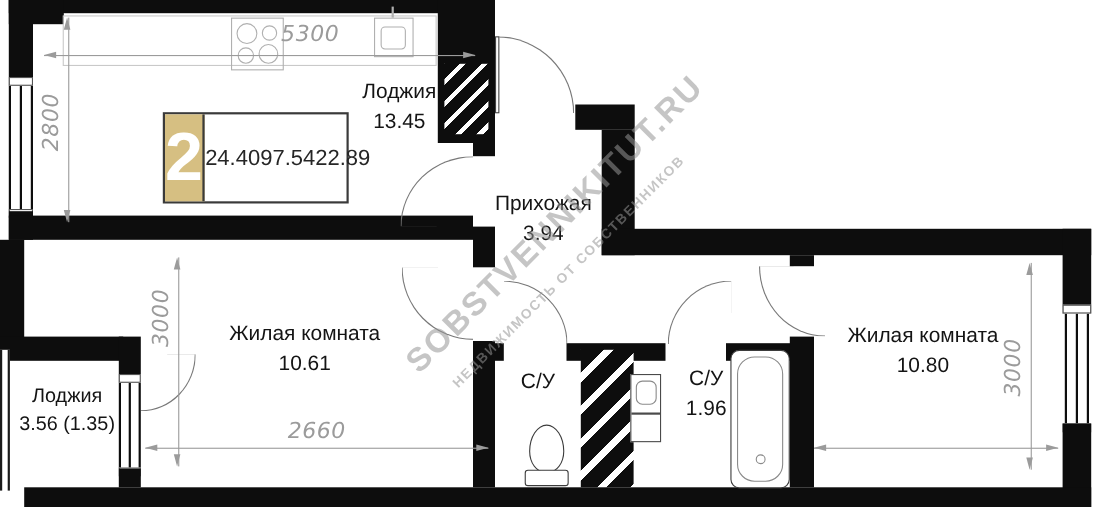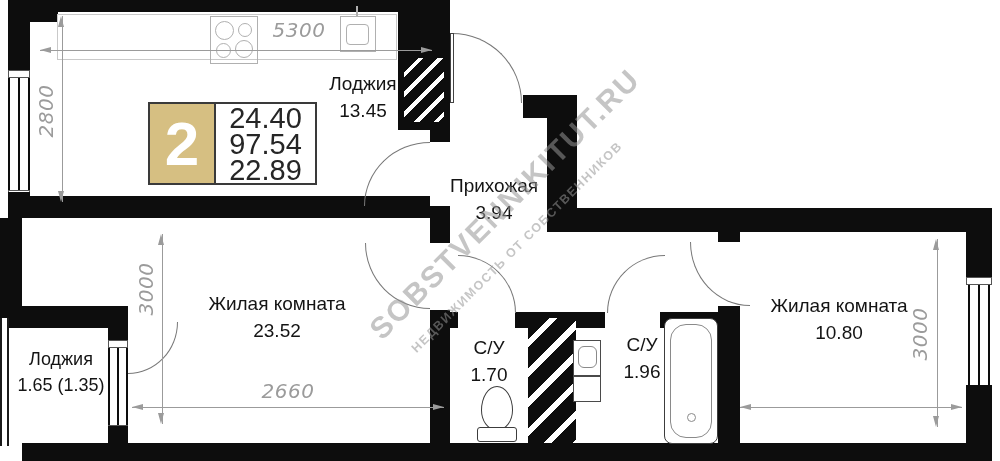--- a/index.html
+++ b/index.html
@@ -26,22 +26,22 @@
              text-align:center;letter-spacing:.5px;white-space:nowrap;}
   .rot{transform:rotate(-90deg);}
   .room-label{position:absolute;color:#141414;text-align:center;font-size:19px;line-height:27px;}
   .room-label .nm{display:block;}
   .room-label .ar{display:block;}
   
   #badge{position:absolute;left:148px;top:102px;width:169px;height:83px;border:2px solid #3a3a3a;
          box-sizing:border-box;display:flex;background:#fff;}
   #badge .tan{width:66px;border-right:2px solid #3a3a3a;box-sizing:border-box;display:flex;
               align-items:center;justify-content:center;color:#fff;font-size:62px;font-weight:700;}
-  #badge .areas{flex:1;display:flex;flex-direction:column;align-items:center;justify-content:center;
-                font-size:29px;line-height:26px;color:#262626;font-weight:500;}
+  #badge .areas{flex:1;display:flex;flex-direction:row;align-items:center;justify-content:center;
+                font-size:20px;line-height:26px;color:#262626;font-weight:500;}
   
   .counter{position:absolute;border:1px solid #c9c9c9;}
   .stove{position:absolute;border:1px solid #b0b0b0;}
   .stove i{position:absolute;border:1px solid #b0b0b0;border-radius:50%;}
   .ksink{position:absolute;border:1px solid #b0b0b0;}
   .ksink .inner{position:absolute;left:5px;top:7px;width:21px;height:19px;border:1px solid #b0b0b0;border-radius:4px;}
   .toilet-bowl{position:absolute;background:#fff;border:1.5px solid #3c3c3c;
                border-radius:50% 50% 46% 46%/55% 55% 45% 45%;box-sizing:border-box;}
   .toilet-tank{position:absolute;background:#fff;border:1.5px solid #3c3c3c;border-radius:3px;box-sizing:border-box;}
   .basin{position:absolute;border:1.5px solid #4a4a4a;background:#fff;box-sizing:border-box;}
@@ -153,43 +153,42 @@
   <div class="room-label" style="left:263px;top:70px;width:200px">
     <span class="nm">Лоджия</span>
     <span class="ar">13.45</span>
   </div>
   <div class="room-label" style="left:394px;top:172px;width:200px">
     <span class="nm">Прихожая</span>
     <span class="ar">3.94</span>
   </div>
   <div class="room-label" style="left:167px;top:290px;width:220px">
     <span class="nm">Жилая комната</span>
-    <span class="ar">23.52</span>
+    <span class="ar">10.61</span>
   </div>
   <div class="room-label" style="left:729px;top:292px;width:220px">
     <span class="nm">Жилая комната</span>
     <span class="ar">10.80</span>
   </div>
   <div class="room-label" style="left:0;top:346px;width:122px;font-size:18px;line-height:26px">
     <span class="nm">Лоджия</span>
-    <span class="ar">1.65 (1.35)</span>
+    <span class="ar">3.56 (1.35)</span>
   </div>
   <div class="room-label" style="left:439px;top:334px;width:100px">
     <span class="nm">С/У</span>
-    <span class="ar">1.70</span>
   </div>
   <div class="room-label" style="left:592px;top:331px;width:100px">
     <span class="nm">С/У</span>
     <span class="ar">1.96</span>
   </div>
 
   <div class="dim-h" style="left:40px;top:50px;width:392px"></div>
   <div class="arr l" style="left:40px;top:47px"></div>
   <div class="arr r" style="left:421px;top:47px"></div>
-  <div class="dim-label" style="left:239px;top:18px;width:120px">5300</div>
+  <div class="dim-label" style="left:222px;top:18px;width:120px">5300</div>
 
   <div class="dim-v" style="left:62px;top:16px;height:186px"></div>
   <div class="arr u" style="left:58px;top:16px"></div>
   <div class="arr d" style="left:58px;top:191px"></div>
   <div class="dim-label rot" style="left:6px;top:99px;width:80px">2800</div>
 
   <div class="dim-v" style="left:162px;top:234px;height:190px"></div>
   <div class="arr u" style="left:158px;top:234px"></div>
   <div class="arr d" style="left:158px;top:413px"></div>
   <div class="dim-label rot" style="left:106px;top:277px;width:80px">3000</div>

